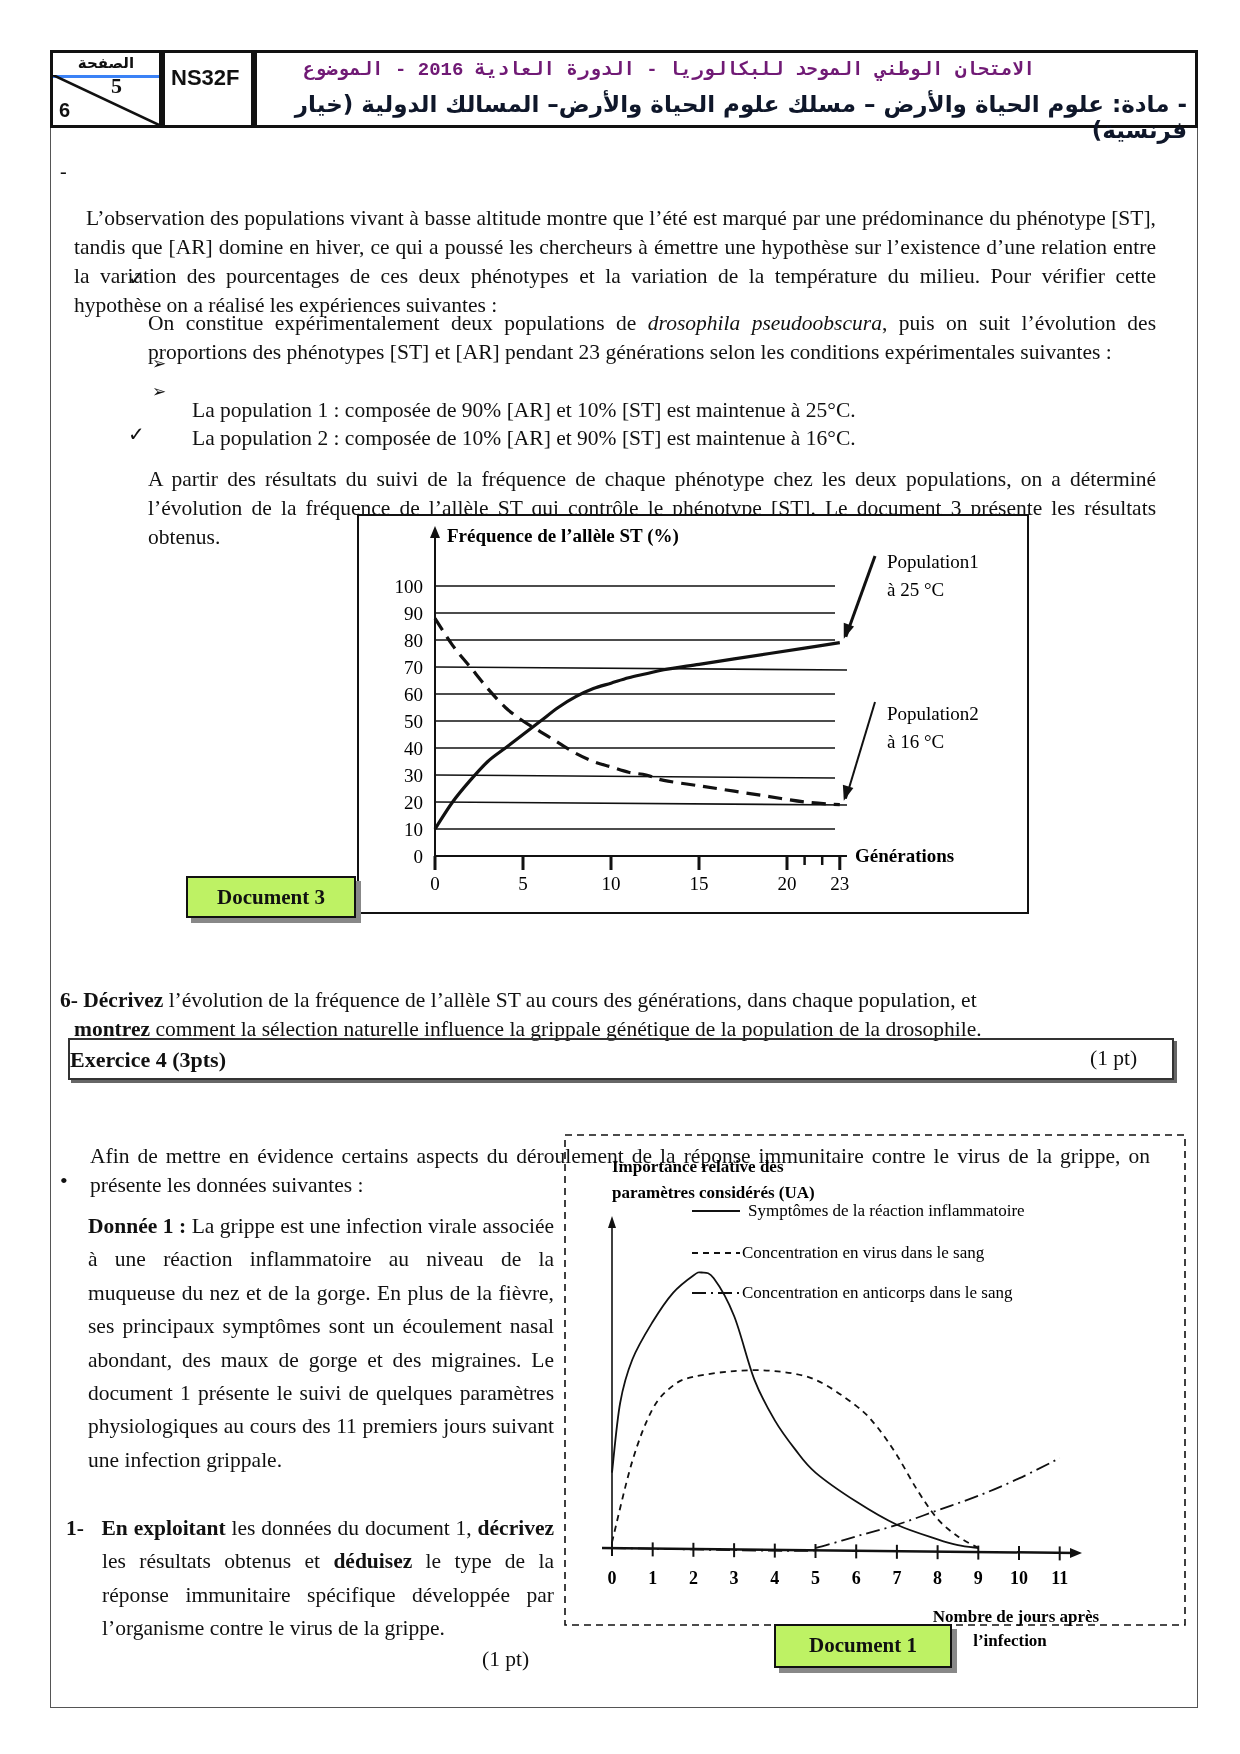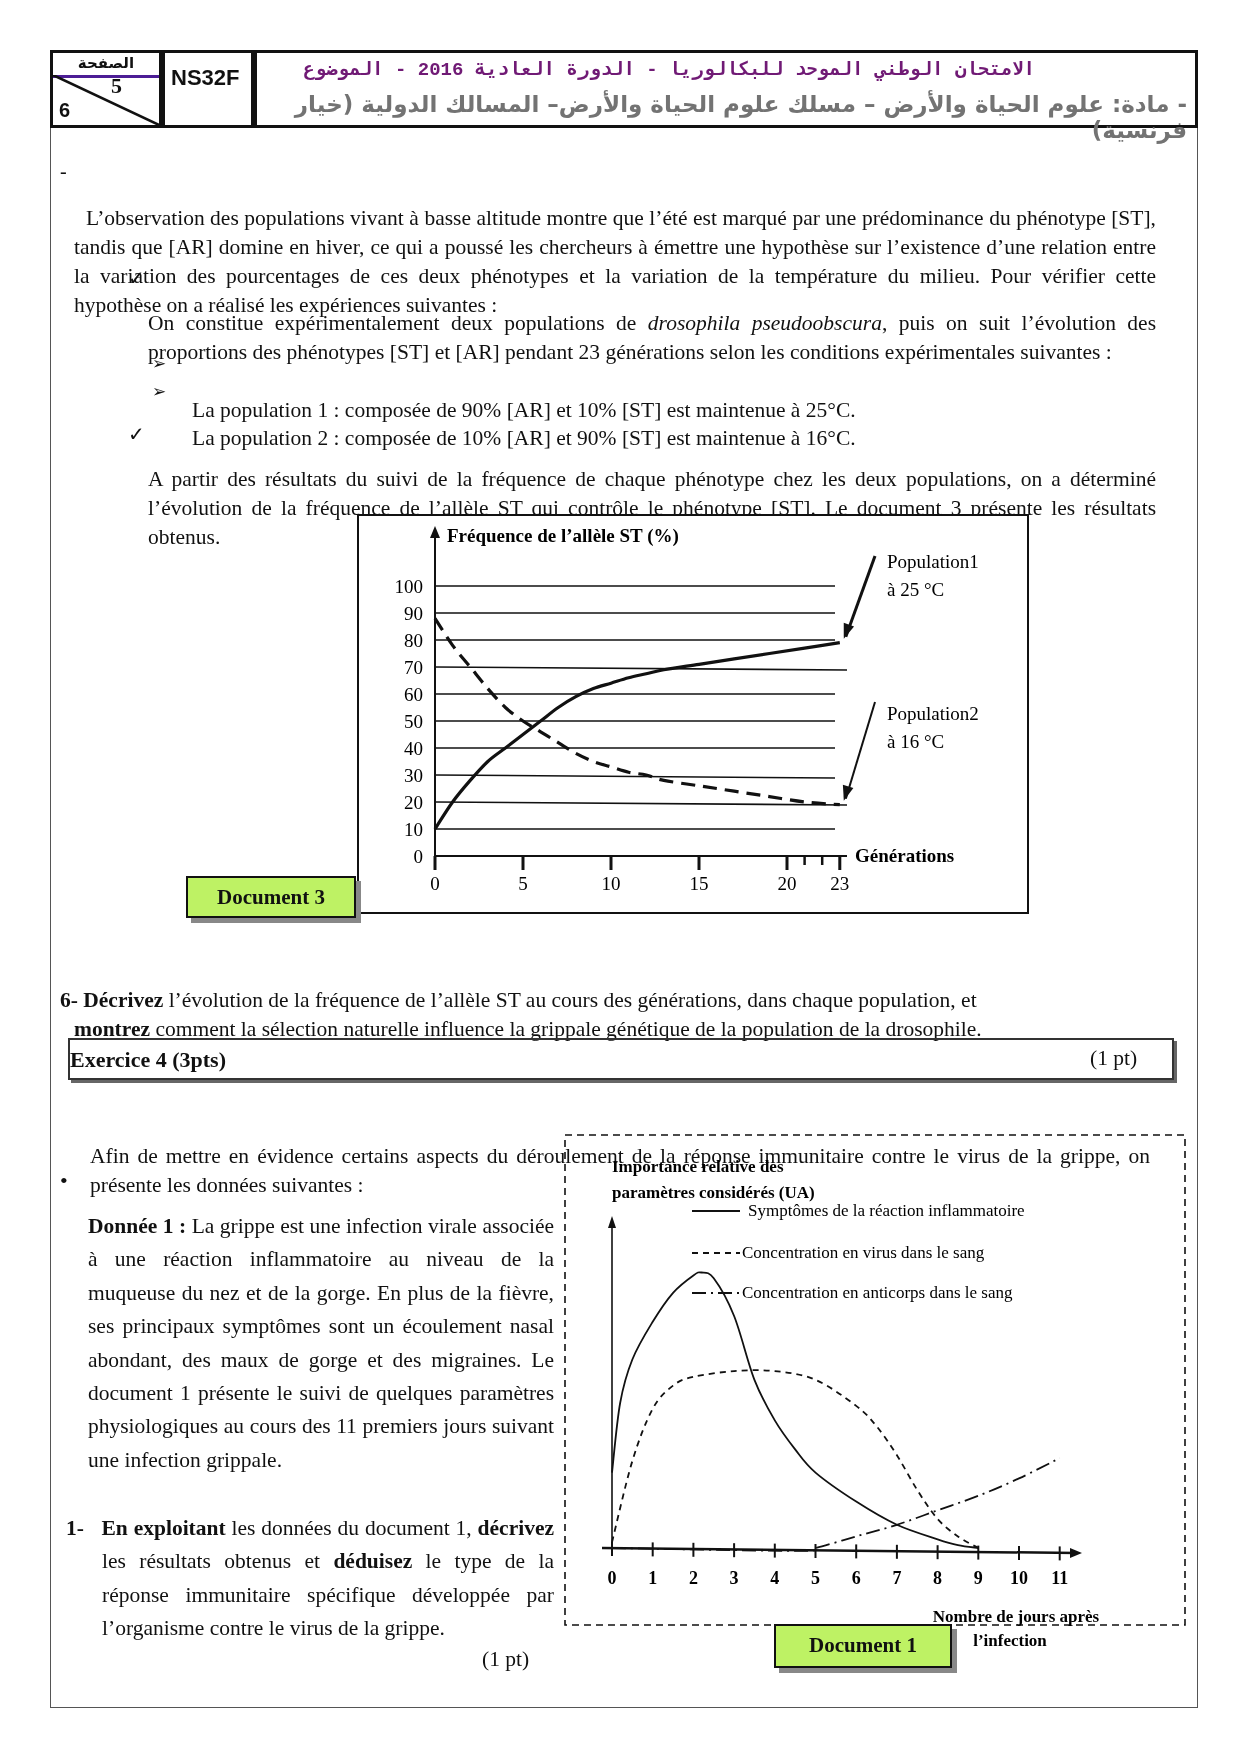--- a/index.html
+++ b/index.html
@@ -1,29 +1,29 @@
 <!DOCTYPE html>
 <html><head>
 <meta charset="utf-8">
 <style>
   html, body { margin:0; padding:0; background:#ffffff; }
   body { width:1240px; height:1754px; position:relative; font-family:"Liberation Serif", serif; color:#111; overflow:hidden; }
   .abs { position:absolute; }
   
   .hdr-box { position:absolute; border:3px solid #111; box-sizing:border-box; background:#fff; }
   .page-box { left:50px; top:50px; width:112px; height:78px; }
-  .page-box .page-label { position:absolute; left:0; right:0; top:0; height:22px; border-bottom:3px solid #4c1d95; text-align:center; font-family:"DejaVu Sans", sans-serif; font-size:15px; font-weight:bold; line-height:20px; }
+  .page-box .page-label { position:absolute; left:0; right:0; top:0; height:22px; border-bottom:3px solid #3b82f6; text-align:center; font-family:"DejaVu Sans", sans-serif; font-size:15px; font-weight:bold; line-height:20px; }
   .page-box .diag { position:absolute; left:0; top:22px; width:106px; height:50px; }
   .page-box .num-cur { position:absolute; left:58px; top:20px; font-size:22px; font-weight:bold; }
   .page-box .num-tot { position:absolute; left:6px; top:46px; font-family:"Liberation Sans", sans-serif; font-size:20px; font-weight:bold; }
   .code-box { left:162px; top:50px; width:92px; height:78px; }
   .code-box span { position:absolute; left:6px; top:12px; font-family:"Liberation Sans", sans-serif; font-weight:bold; font-size:22px; }
   .title-box { left:254px; top:50px; width:944px; height:78px; text-align:right; direction:rtl; }
   .title-box .l1 { position:absolute; right:160px; top:4px; font-family:Liberation Mono, monospace; font-weight:bold; font-size:19px; color:#701a75; }
-  .title-box .l2 { position:absolute; right:8px; top:38px; font-family:"DejaVu Sans", sans-serif; font-weight:bold; font-size:23px; color:#737373; }
+  .title-box .l2 { position:absolute; right:8px; top:38px; font-family:"DejaVu Sans", sans-serif; font-weight:bold; font-size:23px; color:#0f172a; }
   
   .frame { left:50px; top:128px; width:1148px; height:1580px; border:1.5px solid #555; border-top:none; box-sizing:border-box; }
   
   .p { position:absolute; font-size:21.5px; line-height:29px; text-align:justify;margin-top:44px; }
   .p b { font-weight:bold; }
   .mark { position:absolute; font-size:20px; }
   .doc-label { position:absolute; border:2px solid #111; background:#bef264; box-shadow:5px 5px 0 #888; font-weight:bold; font-size:21px; text-align:center; line-height:38px; }
   .ex-box { left:68px; top:1038px; width:1106px; height:42px; border:2px solid #333; box-shadow:3px 3px 0 #666; text-align:left; font-weight:bold; font-size:22px; line-height:40px; box-sizing:border-box; }
   svg text { font-family:"Liberation Serif", serif; }
 </style>

